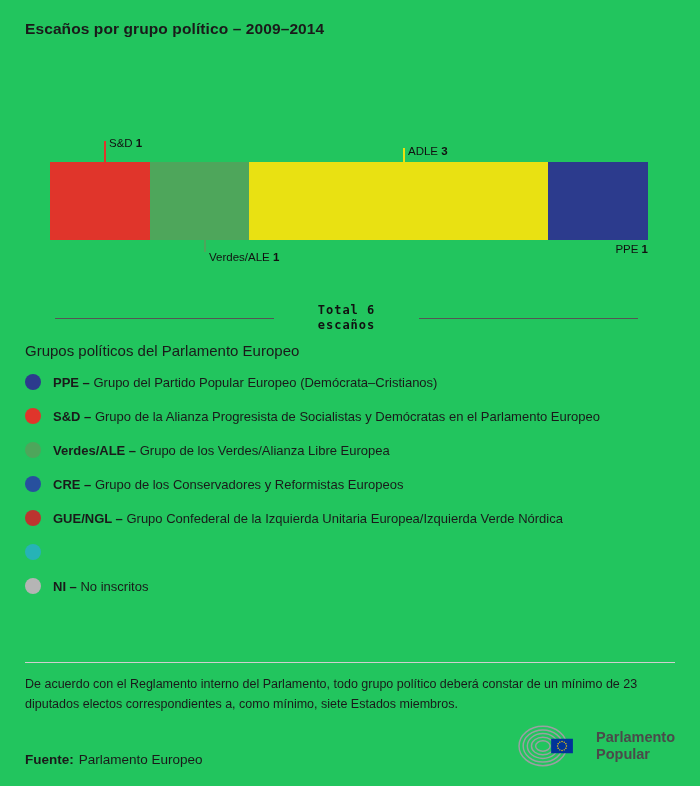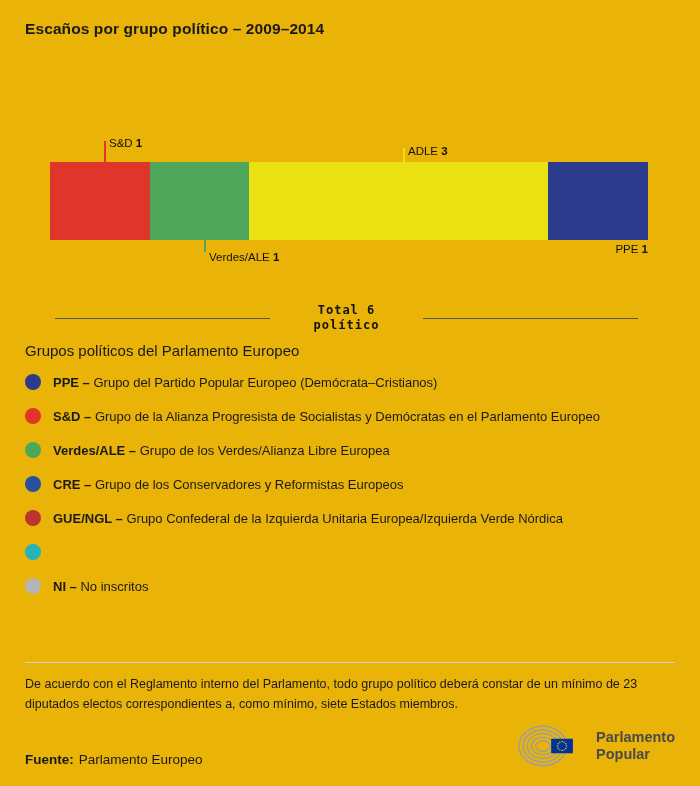--- a/index.html
+++ b/index.html
@@ -1,17 +1,17 @@
 <!DOCTYPE html>
 <html><head>
 <meta charset="utf-8">
 <style>
   html,body{margin:0;padding:0;background:#ffffff;}
   .page{
-    position:relative;width:700px;height:786px;background:#eab308;
+    position:relative;width:700px;height:786px;background:#22c55e;
     font-family:"Liberation Sans", sans-serif;color:#1a1a1a;overflow:hidden;
   }
   .title{position:absolute;left:25px;top:20px;font-size:15.5px;font-weight:bold;letter-spacing:.1px;}
   .subtitle{position:absolute;left:28px;top:50px;font-size:14.5px;color:#333;}
 
   
   .chart{position:absolute;left:0;top:135px;width:700px;height:135px;}
   .seats-bar{position:absolute;left:50px;right:52px;top:27px;height:78px;display:flex;}
   .leader{position:absolute;width:2px;}
   .seg-text{position:absolute;font-size:11.5px;color:#111;white-space:nowrap;}
@@ -75,21 +75,21 @@
     <span class="leader leader-verdes" style="background: rgb(78, 166, 91);"></span>
     <span class="seg-text text-verdes"><span>Verdes/ALE</span>&nbsp;<b>1</b></span>
 
     <span class="seg-text text-ppe"><span>PPE</span>&nbsp;<b>1</b></span>
   </div>
 
   <div class="total-row">
     <div class="rule"></div>
     <div class="total-text">
       <div>Total 6</div>
-      <div>político</div>
+      <div>escaños</div>
     </div>
     <div class="rule"></div>
   </div>
 
   <div class="legend-heading">Grupos políticos del Parlamento Europeo</div>
   <div class="legend-list">
       <div class="legend-item">
         <span class="dot" style="background: rgb(44, 59, 141);"></span>
         <span class="legend-text"><b>PPE – </b>Grupo del Partido Popular Europeo (Demócrata–Cristianos)</span>
       </div>

